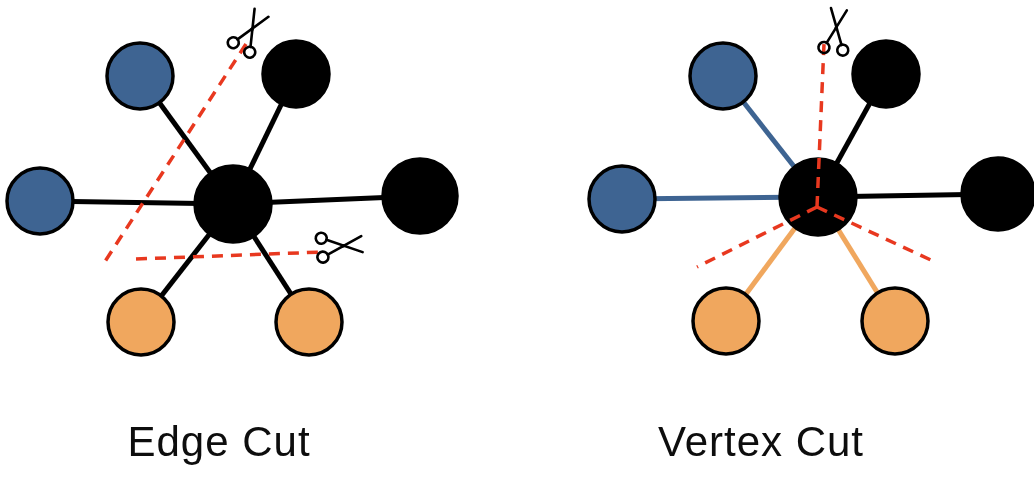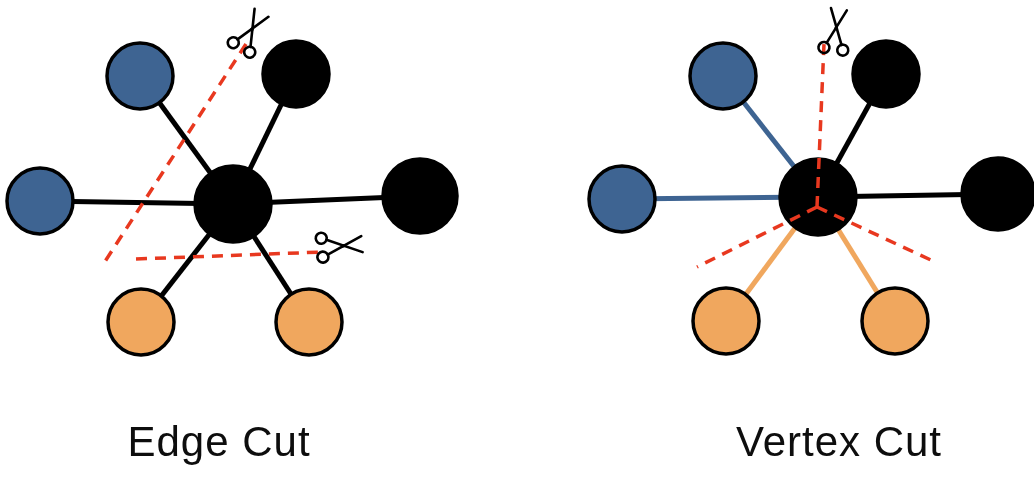--- a/index.html
+++ b/index.html
@@ -25,21 +25,21 @@
   .diagram-label {
     position: absolute;
     top: 418px;
     transform: translateX(-50%);
     font-size: 42px;
     letter-spacing: 1px;
     color: #0d0d0d;
     white-space: nowrap;
   }
   .diagram-label.left  { left: 219px; }
-  .diagram-label.right { left: 839px; }
+  .diagram-label.right { left: 761px; }
 </style>
 </head>
 <body>
 
 <div class="stage">
   <svg class="canvas" viewBox="0 0 1034 487" xmlns="http://www.w3.org/2000/svg" xmlns:xlink="http://www.w3.org/1999/xlink">
     <defs>
       <g id="scissors-symbol" fill="none" stroke="#000000" stroke-width="2.6" stroke-linecap="round">
         <line x1="-7.5" y1="14" x2="8" y2="-21"></line>
         <line x1="7.5" y1="14" x2="-8" y2="-21"></line>

